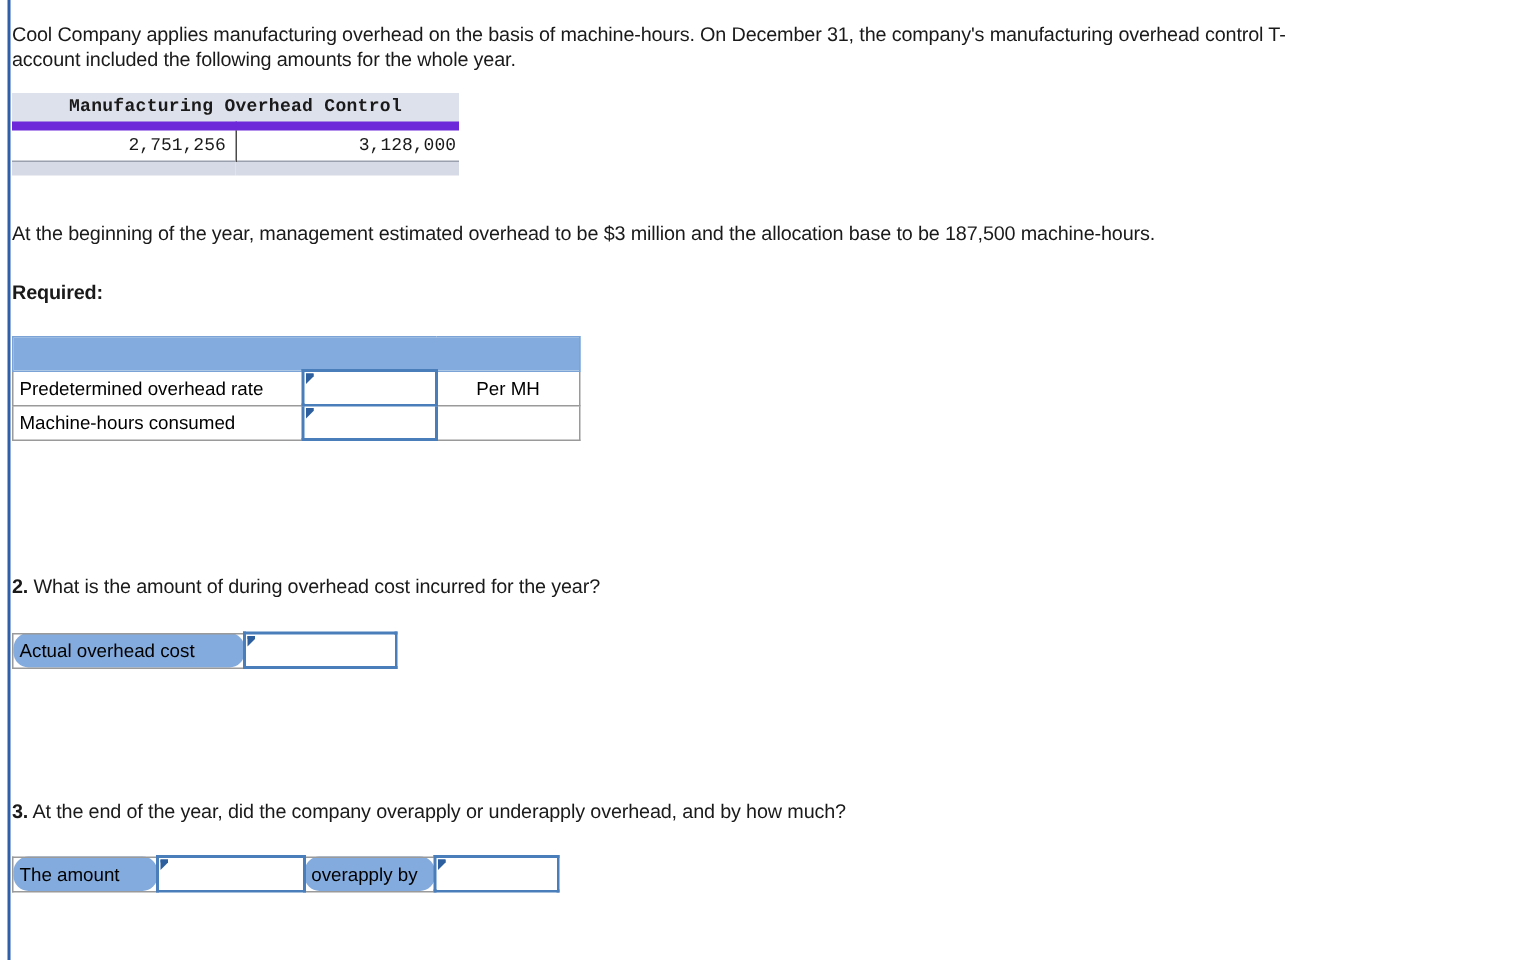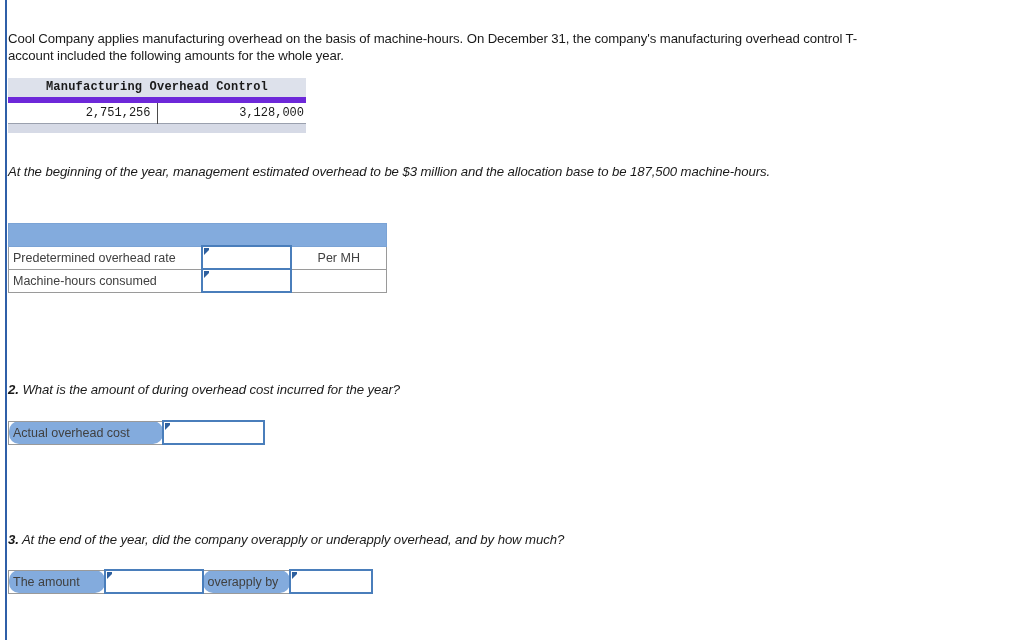--- a/index.html
+++ b/index.html
@@ -23,21 +23,21 @@
     left: 5px;
     top: 0;
     width: 2px;
     height: 640px;
     background: #2f5fa8;
   }
 
   .content {
     position: absolute;
     left: 8px;
-    top: 16px;
+    top: 0;
     width: 1006px;
   }
 
   
   .intro {
     margin: 0;
     padding-top: 14px;
     font-size: 13.2px;
     line-height: 17px;
     width: 880px;
@@ -82,33 +82,32 @@
     height: 9px;
     padding: 0;
   }
 
   
   .para {
     margin: 0;
     font-size: 13.2px;
     line-height: 17px;
     letter-spacing: -0.1px;
-    font-style: italic;
   }
   .spacer-30 { height: 30px; }
   .spacer-22 { height: 22px; }
   .req-label { font-weight: bold; }
   .qnum { font-weight: bold; }
 
   
   .grid {
     border-collapse: collapse;
     table-layout: fixed;
     font-size: 12.5px;
-    color: #404040;
+    color: #000000;
     background: #ffffff;
   }
   .grid td {
     height: 21px;
     padding: 0 4px;
     border: 1px solid #9a9a9a;
     vertical-align: middle;
     white-space: nowrap;
   }
   .grid td.headband {
@@ -190,20 +189,21 @@
       </tr>
     </tbody>
   </table>
 
   <div class="spacer-30"></div>
 
   <p class="para">At the beginning of the year, management estimated overhead to be $3 million and the allocation base to be 187,500 machine-hours.</p>
 
   <div class="spacer-22"></div>
 
+  <p class="para req-label">Required:</p>
 
 
   <table class="grid" id="grid-q1">
     <colgroup>
       <col class="c1">
         <col class="c2">
         <col class="c3">
     </colgroup>
     <tbody>
       <tr>

